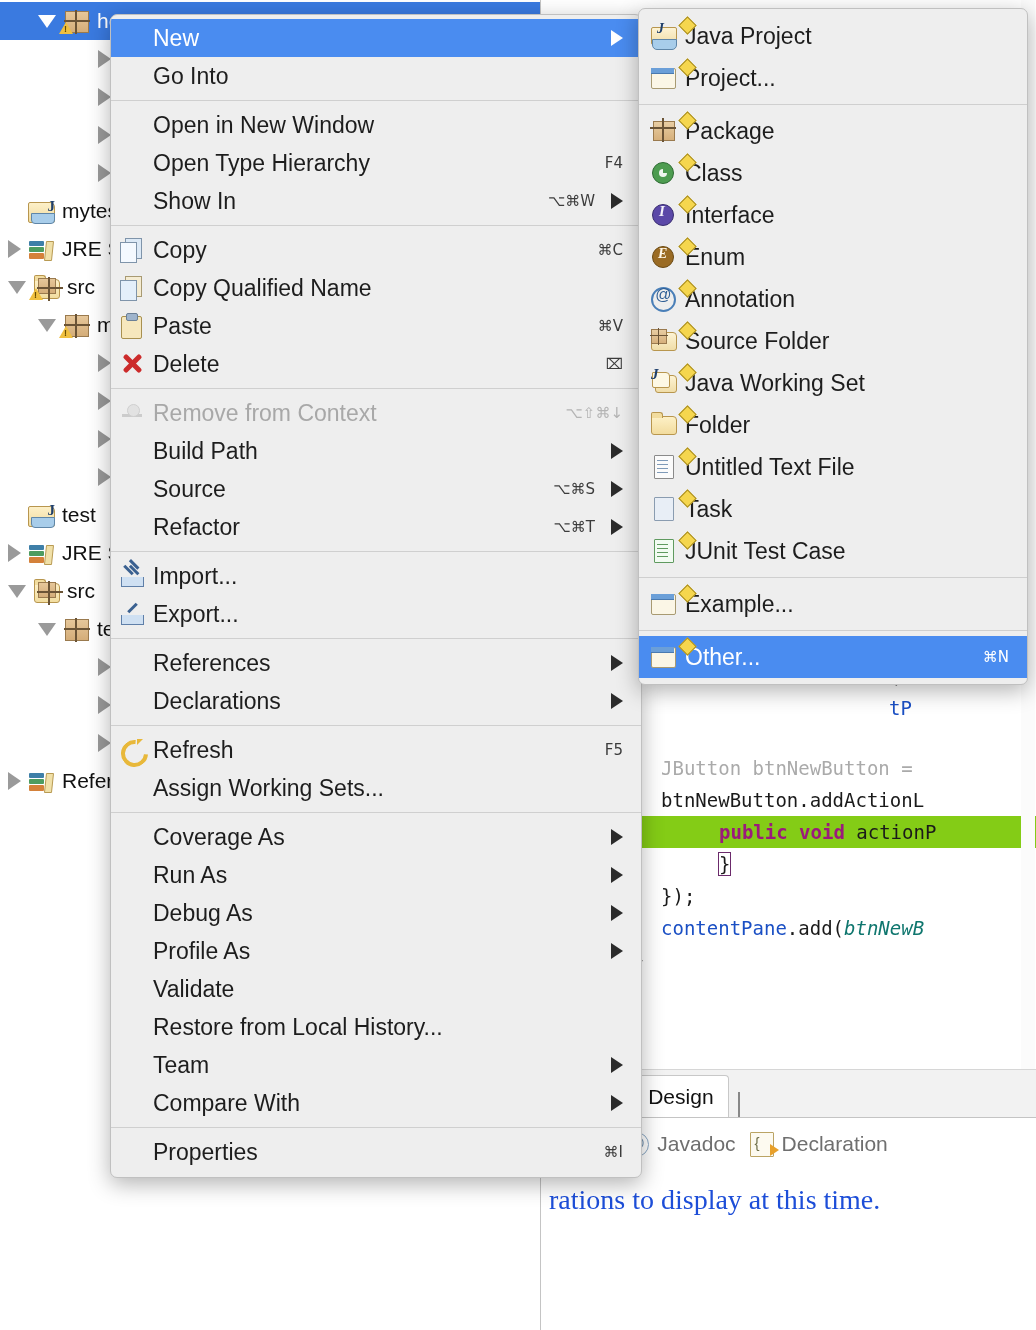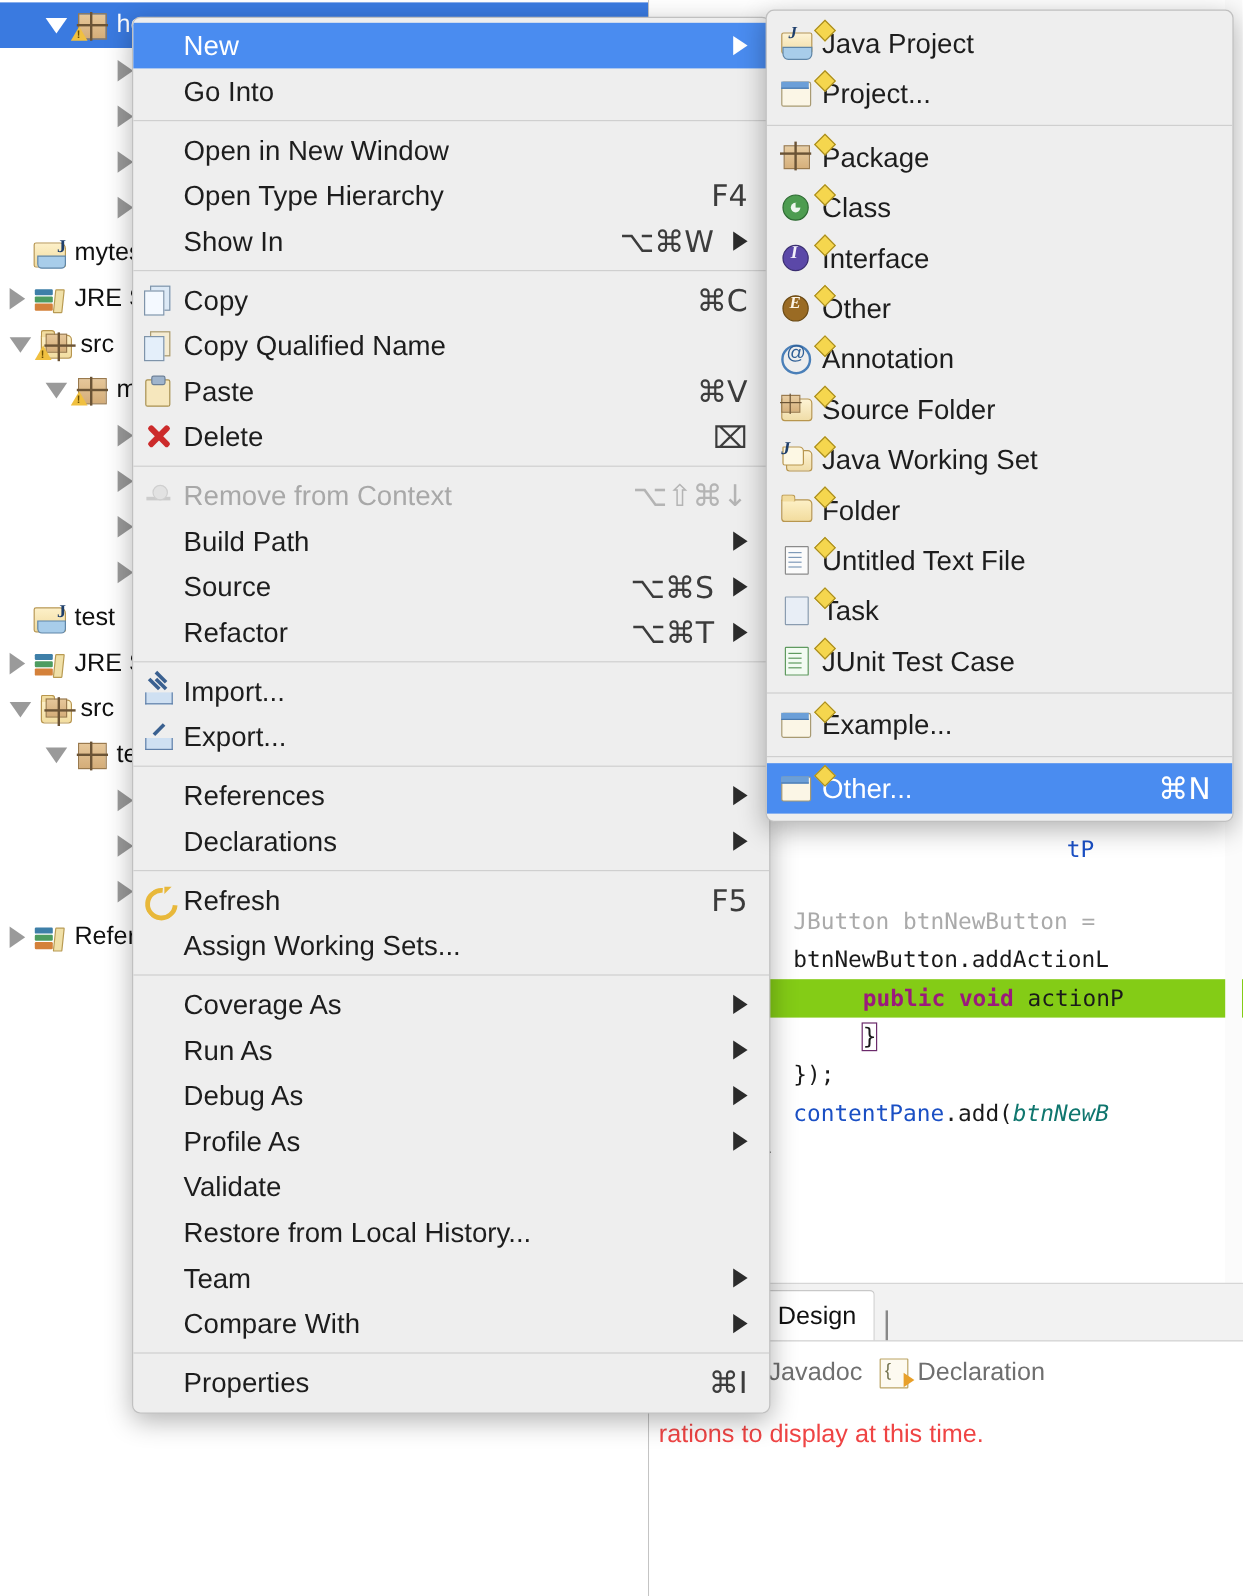--- a/index.html
+++ b/index.html
@@ -226,21 +226,21 @@
     border:1.4px solid #3a5f8f;background:#dbe8f6;
   }
 
   
   #bottom-panel {
     position:absolute; left:0; bottom:0; right:0; height:212px;
     background:#ffffff;
     border-top:1px solid #c4c4c4;
   }
   #bottom-tabs {
-    position:absolute; left:0; top:0; right:0; height:52px;
+    position:absolute; left:17px; top:0; right:0; height:52px;
     display:flex; align-items:center; gap:14px;
     padding-left:8px;
     background:#ffffff;
   }
   .btab {
     display:flex; align-items:center; gap:8px;
     font-size:21px; color:#6f6f6f;
     white-space:nowrap;
   }
   .ico-at {
@@ -256,22 +256,23 @@
   .ico-decl::after{
     content:'{';position:absolute;left:4px;top:1px;font-size:15px;color:#6f6f4a;
   }
   .ico-decl-arrow{
     position:absolute;right:-6px;bottom:0px;width:0;height:0;
     border-style:solid;border-width:6px 0 6px 9px;
     border-color:transparent transparent transparent #e8a02a;
   }
   #bottom-message {
     position:absolute; left:8px; top:66px;
-    font-size:21px; color:#ef4444;
+    font-size:28px; color:#1d4ed8;
     white-space:nowrap;
+    font-family:Liberation Serif, serif;
   }
 
   
   #context-menu {
     position:absolute;
     left:110px; top:14px;
     width:530px;
     background:#eeeeee;
     border:1px solid #c0c0c0;
     border-radius:7px;
@@ -304,21 +305,21 @@
     box-sizing:border-box;
   }
   .mi.with-icon { padding-left:42px; }
   .mi.highlight {
     background:#4a8cf0;
     color:#ffffff;
   }
   .mi.disabled { color:#a8a8a8; }
   .mi .mi-label { flex:1 1 auto; }
   .mi .mi-accel {
-    font-size:25px;
+    font-size:15px;
     color:#3c3c3c;
     margin-left:20px;
     font-family:"DejaVu Sans", sans-serif;
   }
   .mi.highlight .mi-accel { color:#ffffff; }
   .mi.disabled .mi-accel { color:#b4b4b4; }
   .mi-arrow {
     width:0;height:0;border-style:solid;
     border-width:8px 0 8px 12px;
     border-color:transparent transparent transparent #2b2b2b;
@@ -851,21 +852,21 @@
       </span>
       <span class="mi-label">Interface</span>
     </div>
     <div class="mi with-icon">
       <span class="mi-icon">
         <span class="gi gi-enum">
           <i class="c"></i>
           <i class="sparkle"></i>
         </span>
       </span>
-      <span class="mi-label">Other</span>
+      <span class="mi-label">Enum</span>
     </div>
     <div class="mi with-icon">
       <span class="mi-icon">
         <span class="gi gi-annotation">
           <i class="c"></i>
           <i class="sparkle"></i>
         </span>
       </span>
       <span class="mi-label">Annotation</span>
     </div>

